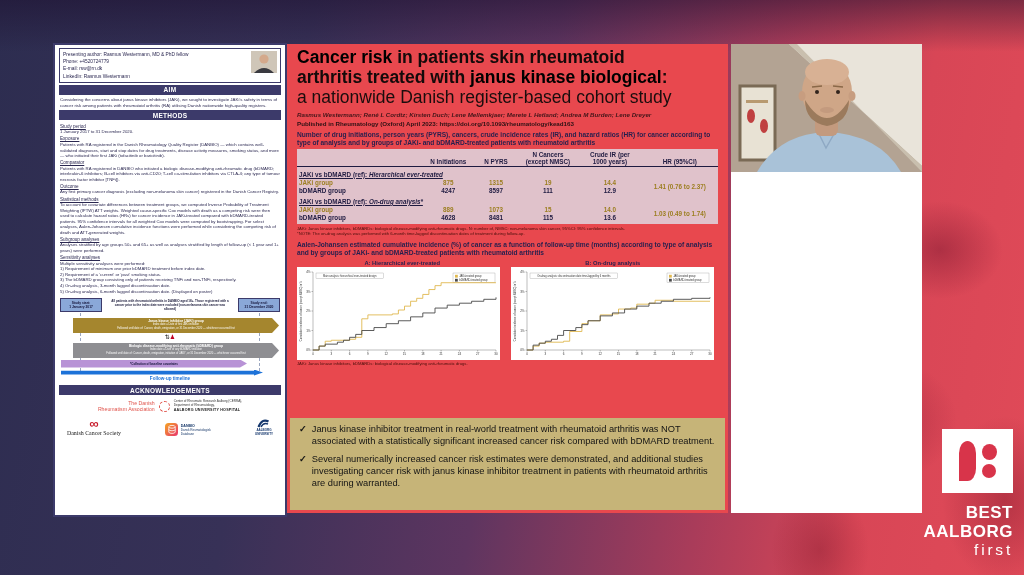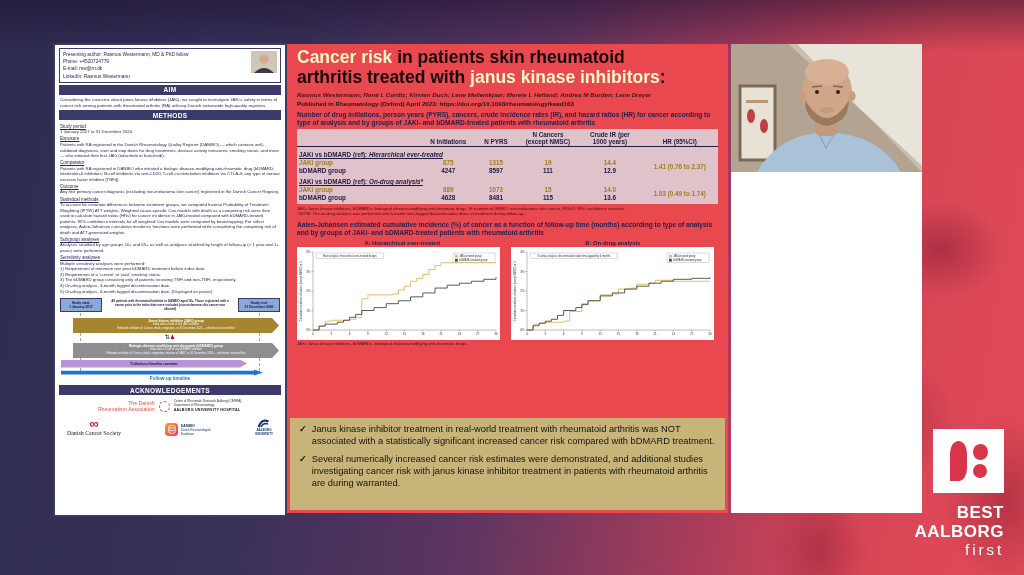--- a/index.html
+++ b/index.html
@@ -55,21 +55,21 @@
   .db-sq{width:13px;height:13px;border-radius:3.5px;background:linear-gradient(135deg,#f5a623,#e8336e);display:flex;align-items:center;justify-content:center;}
   .db-txt{font-size:3.1px;color:#1a3a6b;line-height:1.3;}
   .db-txt b{font-size:3.6px;}
   .aau{display:flex;flex-direction:column;align-items:center;gap:1px;}
   .aau-txt{font-size:3px;font-weight:bold;color:#16386e;text-align:center;line-height:1.25;white-space:pre-line;}
   
   .main-poster{position:absolute;left:287px;top:44px;width:441px;height:469px;display:flex;flex-direction:column;box-sizing:border-box;}
   .red-section{background:#e8484e;flex:1;padding:4px 10px 2px 10px;box-sizing:border-box;}
   .title-line{font-size:17.5px;font-weight:bold;line-height:1.14;color:#140a0a;white-space:nowrap;}
   .title-line.l3{font-weight:normal;color:#1a0d0d;}
-  .gold{color:#fef9c3;}
+  .gold{color:#000000;}
   .authors{font-size:6.2px;font-weight:bold;font-style:italic;color:#43161a;margin-top:3px;}
   .published{font-size:6.2px;font-weight:bold;color:#2a1114;margin-top:2px;}
   .cap{font-size:6.6px;font-weight:bold;color:#251f4e;line-height:1.25;margin-top:4px;}
   table.res{width:100%;margin-top:2px;background:#e0c2cb;border-collapse:collapse;font-size:6.3px;color:#1e1a40;}
   table.res th{font-weight:bold;text-align:center;vertical-align:bottom;padding:1.5px 2px 1px;line-height:1.15;border-bottom:1.2px solid #1e1a40;}
   table.res th.empty{width:132px;}
   table.res td{padding:.5px 2px;text-align:center;font-weight:bold;}
   td.sect{text-align:left !important;padding-top:3.5px !important;text-decoration:underline;}
   td.rname{text-align:left !important;}
   .jaki{color:#9c7e20;}
@@ -81,21 +81,21 @@
   .chart-panel{width:203px;height:93px;background:#fff;}
   .conclusions{background:#c6b478;border:3px solid #e8484e;border-top-width:2px;padding:6px 9px 4px 9px;box-sizing:border-box;height:97px;}
   .c-item{display:flex;gap:5px;margin-bottom:7px;font-size:9.3px;line-height:1.26;color:#141414;}
   .c-item .check{font-weight:bold;flex-shrink:0;}
   .c-item p{margin:0;}
   .c-item .b{font-weight:normal;}
   
   .webcam-panel{position:absolute;left:731px;top:44px;width:191px;height:469px;background:#fff;}
   .video{width:191px;height:128px;overflow:hidden;}
   
-  .brand{position:absolute;right:20px;top:429px;display:flex;flex-direction:column;align-items:flex-end;color:#fff;}
+  .brand{position:absolute;right:11px;top:429px;display:flex;flex-direction:column;align-items:flex-end;color:#fff;}
   .brand-mark{width:71px;height:64px;background:#fff;display:flex;align-items:center;justify-content:center;gap:6px;margin-bottom:11px;}
   .bm-bar{width:17px;height:40px;background:#d8344a;border-radius:9px 9px 9px 0 / 13px 13px 13px 0;}
   .bm-dots{display:flex;flex-direction:column;gap:4px;align-items:center;}
   .bm-dots .d1{width:15px;height:16px;background:#d8344a;border-radius:50%;}
   .bm-dots .d2{width:14px;height:14px;background:#d8344a;border-radius:50%;}
   .brand-l{font-size:17px;font-weight:bold;line-height:1.1;letter-spacing:.5px;}
   .brand-n{font-size:15.5px;font-weight:normal;letter-spacing:2.8px;line-height:1.2;}
 </style>
 </head>
 <body>
@@ -218,21 +218,22 @@
         <div class="aau-txt">AALBORG
 UNIVERSITY</div>
       </div>
     </div>
   </div>
 </div>
 
 <div class="main-poster">
   <div class="red-section">
     <div class="title-line"><span class="gold">Cancer risk</span><span> in patients skin rheumatoid</span></div>
-    <div class="title-line"><span>arthritis treated with </span><span class="gold">janus kinase inhibitors</span><span>:</span></div>
+    <div class="title-line"><span>arthritis treated with </span><span class="gold">janus kinase biological</span><span>:</span></div>
+    <div class="title-line l3">a nationwide Danish register-based cohort study</div>
     <div class="authors">Rasmus Westermann; René L Cordtz; Kirsten Duch; Lene Mellemkjaer; Merete L Hetland; Andrea M Burden; Lene Dreyer</div>
     <div class="published">Published in Rheumatology (Oxford) April 2023: https://doi.org/10.1093/rheumatology/kead163</div>
 
     <div class="cap">Number of drug initiations, person years (PYRS), cancers, crude incidence rates (IR), and hazard ratios (HR) for cancer according to type of analysis and by groups of JAKi- and bDMARD-treated patients with rheumatoid arthritis</div>
     <table class="res">
       <tbody>
           <tr>
         <th class="empty"></th>
         <th style="width:50px;">N Initiations</th>
         <th style="width:42px;">N PYRS</th>

